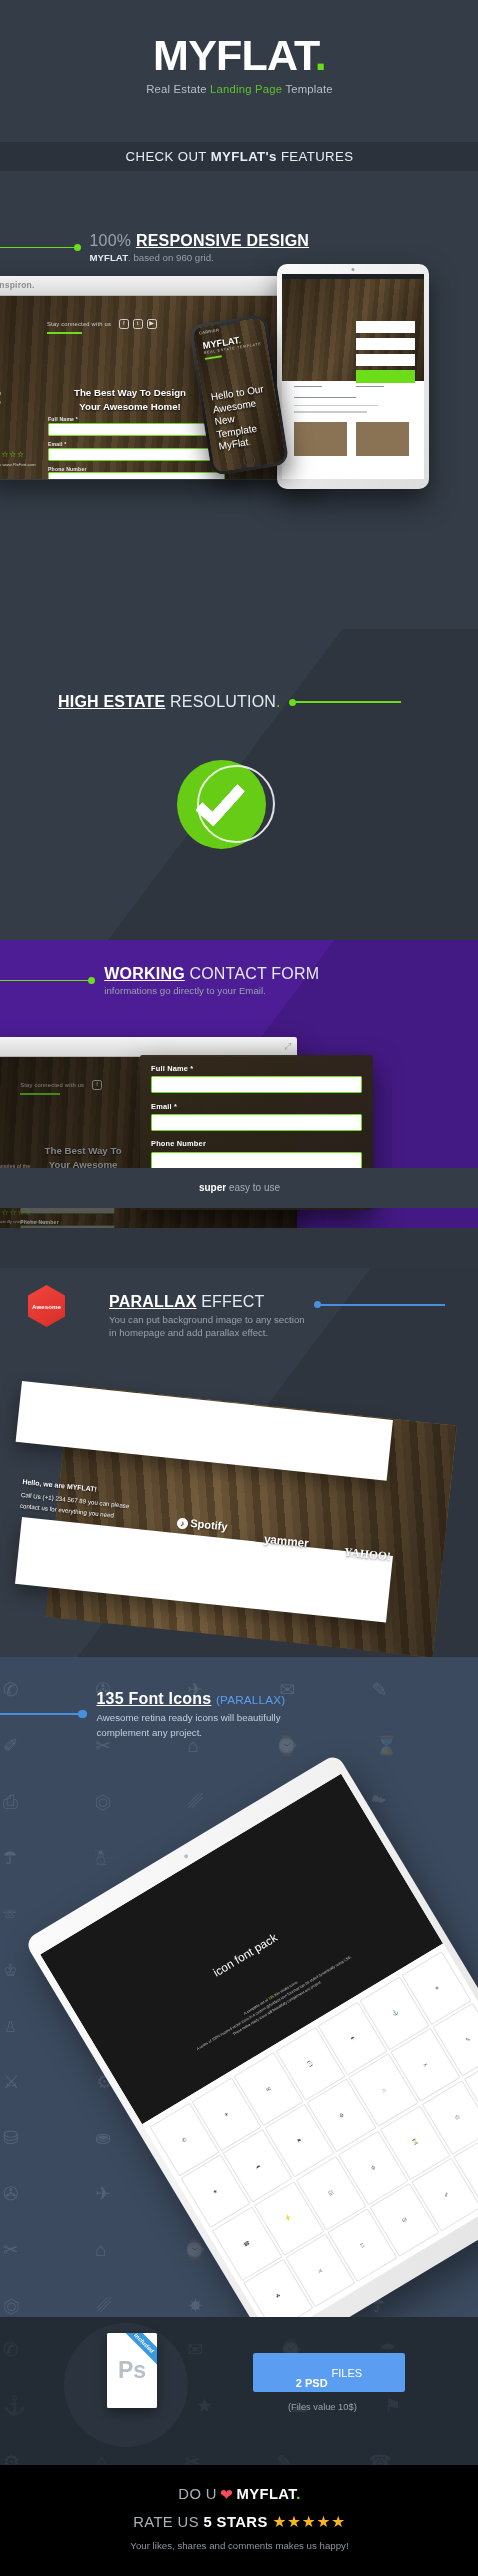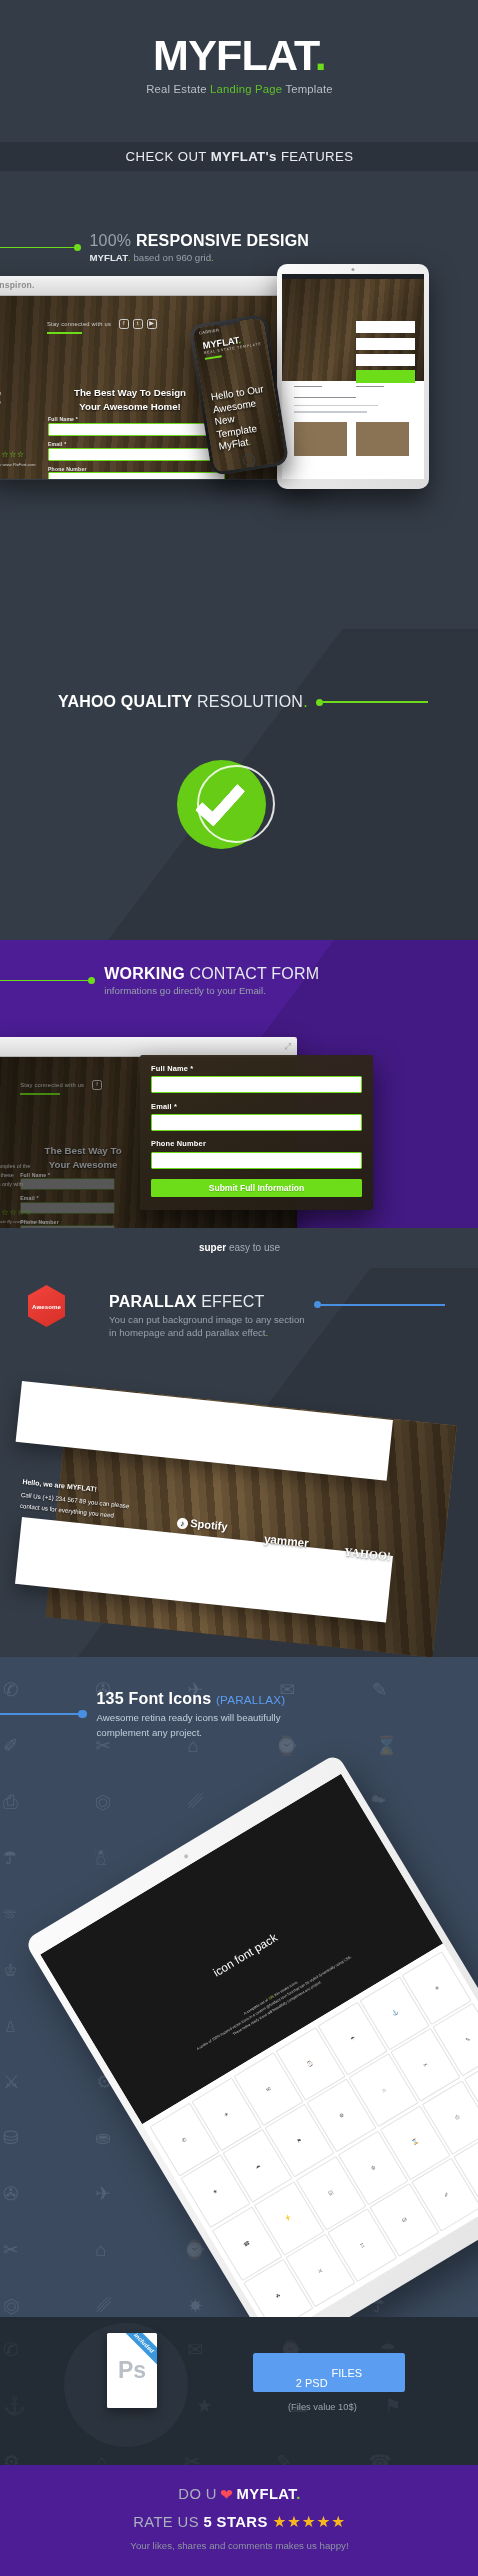--- a/index.html
+++ b/index.html
@@ -35,21 +35,21 @@
   #features-bar b { font-weight:bold; }
 
   
   #responsive-sec { top:171px; height:458px; background:#343c47; }
   .headline-row { position:absolute; display:flex; align-items:center; }
   .lead-line { height:1.6px; background:#6ddd1a; }
   .lead-dot { width:7px; height:7px; border-radius:50%; background:#6ddd1a; flex:none; }
   .lead-line.blue { background:#4a90e2; }
   .lead-dot.blue { background:#4a90e2; }
   .h-big { font-size:16px; font-weight:300; color:#fff; white-space:nowrap; letter-spacing:0.2px;}
-  .h-big b { font-weight:bold; }
+  .h-big b { font-weight:bold;text-decoration:underline; }
   .h-big .dim { color:#9aa3ad; }
   .h-sub { font-size:9.7px; color:#98a1ab; margin-top:2.3px; white-space:nowrap;}
   .h-sub b { color:#e4e9ee; font-weight:bold; }
   .h-sub .g { color:#6ddd1a; }
 
   
   .stage { position:absolute; left:0; top:0; width:479px; height:100%; }
 
   
   .browser {
@@ -181,21 +181,21 @@
   }
   .fc-label { font-size:7.4px; font-weight:bold; color:#fff; letter-spacing:0.2px; }
   .fc-input { height:17px; background:#fff; border:1.1px solid #6ddd1a; border-radius:1.6px; }
   .fc-btn {
     height:18px; background:#6ddd1a; border-radius:1.6px; display:flex;
     align-items:center; justify-content:center; color:#fff; font-weight:bold; font-size:8.5px;
     text-shadow:0 0.8px 0.8px rgba(0,0,0,.2);
   }
 
   
-  #easy-sec { top:1228px; height:40px; background:#343c47; }
+  #easy-sec { top:1168px; height:40px; background:#343c47; }
   #easy-sec .inner { text-align:center; line-height:40px; font-size:10px; color:#a5aeb8; }
   #easy-sec b { color:#fff; font-weight:bold; }
 
   
   #parallax-sec { top:1268px; height:389px; background:#343c47; }
   .hexbadge {
     position:absolute; width:37px; height:42px; display:flex; align-items:center; justify-content:center;
     background:linear-gradient(145deg,#f2443c,#d62f28);
     clip-path:polygon(50% 0,100% 25%,100% 75%,50% 100%,0 75%,0 25%);
     font-size:6.2px; font-weight:bold; color:#fff;
@@ -253,25 +253,25 @@
   }
   .psd-ribbon {
     position:absolute; right:-14.8px; top:4.7px; width:56px; height:12.4px; background:#3b98dd;
     transform:rotate(45deg); color:#fff; font-size:5.8px; font-style:italic;
     display:flex; align-items:center; justify-content:center; letter-spacing:0.2px;
   }
   .psd-btn {
     position:absolute; background:#5b9df0; border-radius:2.3px; height:39px; width:152px;
     display:flex; align-items:center; justify-content:center; font-size:11px; color:#fff;
   }
-  .psd-btn b { font-weight:normal; margin-right:3.9px;margin-top:20px; }
+  .psd-btn b { font-weight:bold; margin-right:3.9px;margin-top:20px; }
   .psd-note { position:absolute; font-size:9.3px; color:#9aa3ad; }
 
   
-  #footer-sec { top:2465px; height:111px; background:#4c1d95; }
+  #footer-sec { top:2465px; height:111px; background:#000000; }
   .f-row1 { text-align:center; padding-top:21px; font-size:14.8px; color:#a9b1bb; letter-spacing:0.4px; }
   .f-row1 b { color:#fff; font-weight:bold; }
   .f-row1 .g { color:#6ddd1a; }
   .f-heart { color:#fb4a5a; font-size:15.5px; vertical-align:-0.8px; margin:0 3.1px; }
   .f-row2 { text-align:center; margin-top:8.5px; font-size:14.8px; color:#a9b1bb; letter-spacing:0.4px; }
   .f-row2 b { color:#fff; font-weight:bold; }
   .f-stars { color:#f7b71d; font-size:15.5px; letter-spacing:0.8px; margin-left:4.7px; }
   .f-row3 { text-align:center; margin-top:9.3px; font-size:9.7px; color:#8d959f; }
 </style>
 </head>
@@ -391,21 +391,21 @@
         <div class="home"></div>
       </div>
 
     </div>
   </section>
 
   <section class="sec" id="hq-sec">
     <div class="diag-shadow"></div>
     <div class="headline-row" style="left:58px; top:64px;">
       <div class="h-big">
-        <b>YAHOO QUALITY</b><span class="dim" style="color:#e6eaef;"> RESOLUTION</span><span style="color:#6ddd1a;">.</span>
+        <b>HIGH ESTATE</b><span class="dim" style="color:#e6eaef;"> RESOLUTION</span><span style="color:#6ddd1a;">.</span>
       </div>
       <div class="lead-dot" style="margin-left:7.8px;"></div>
       <div class="lead-line" style="width:105px;"></div>
     </div>
 
     <div class="check-badge" style="left:177px; top:131px;">
       <div class="check-mark"></div>
       <div class="check-ring"></div>
     </div>
   </section>

